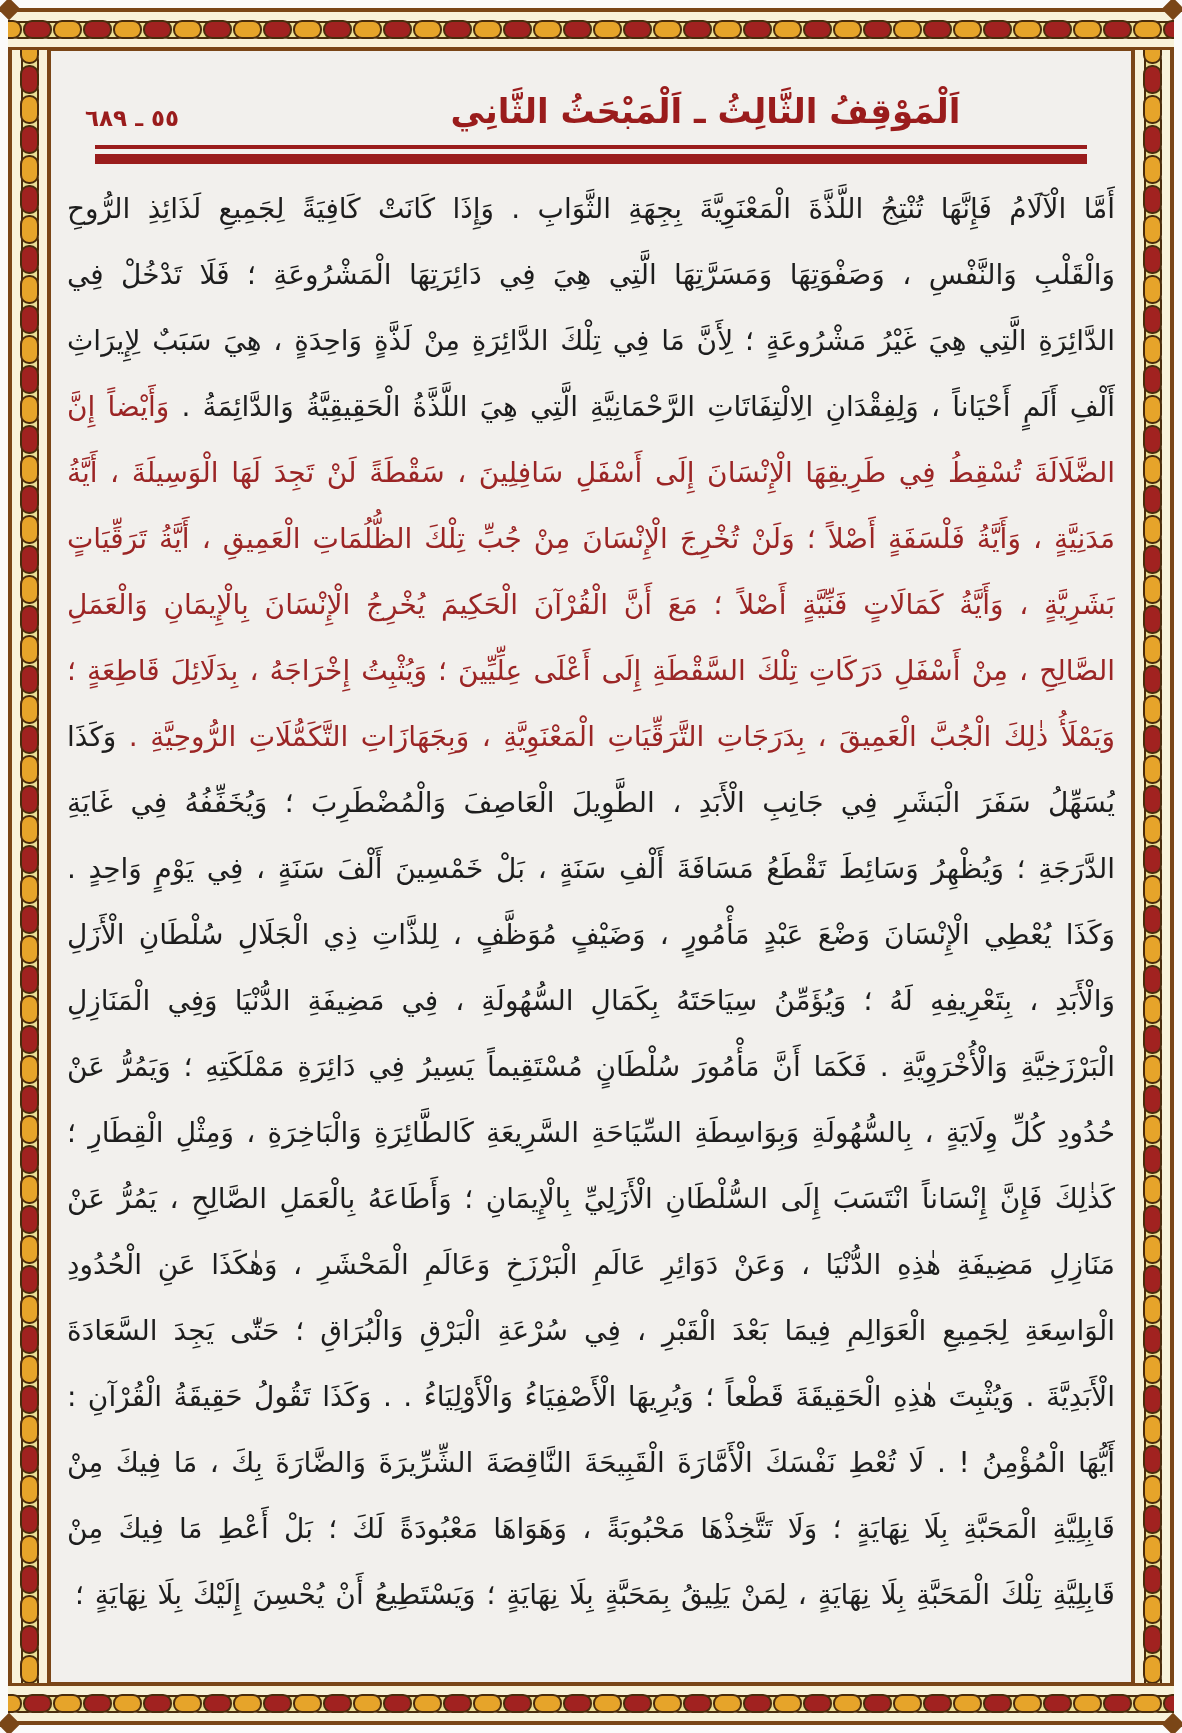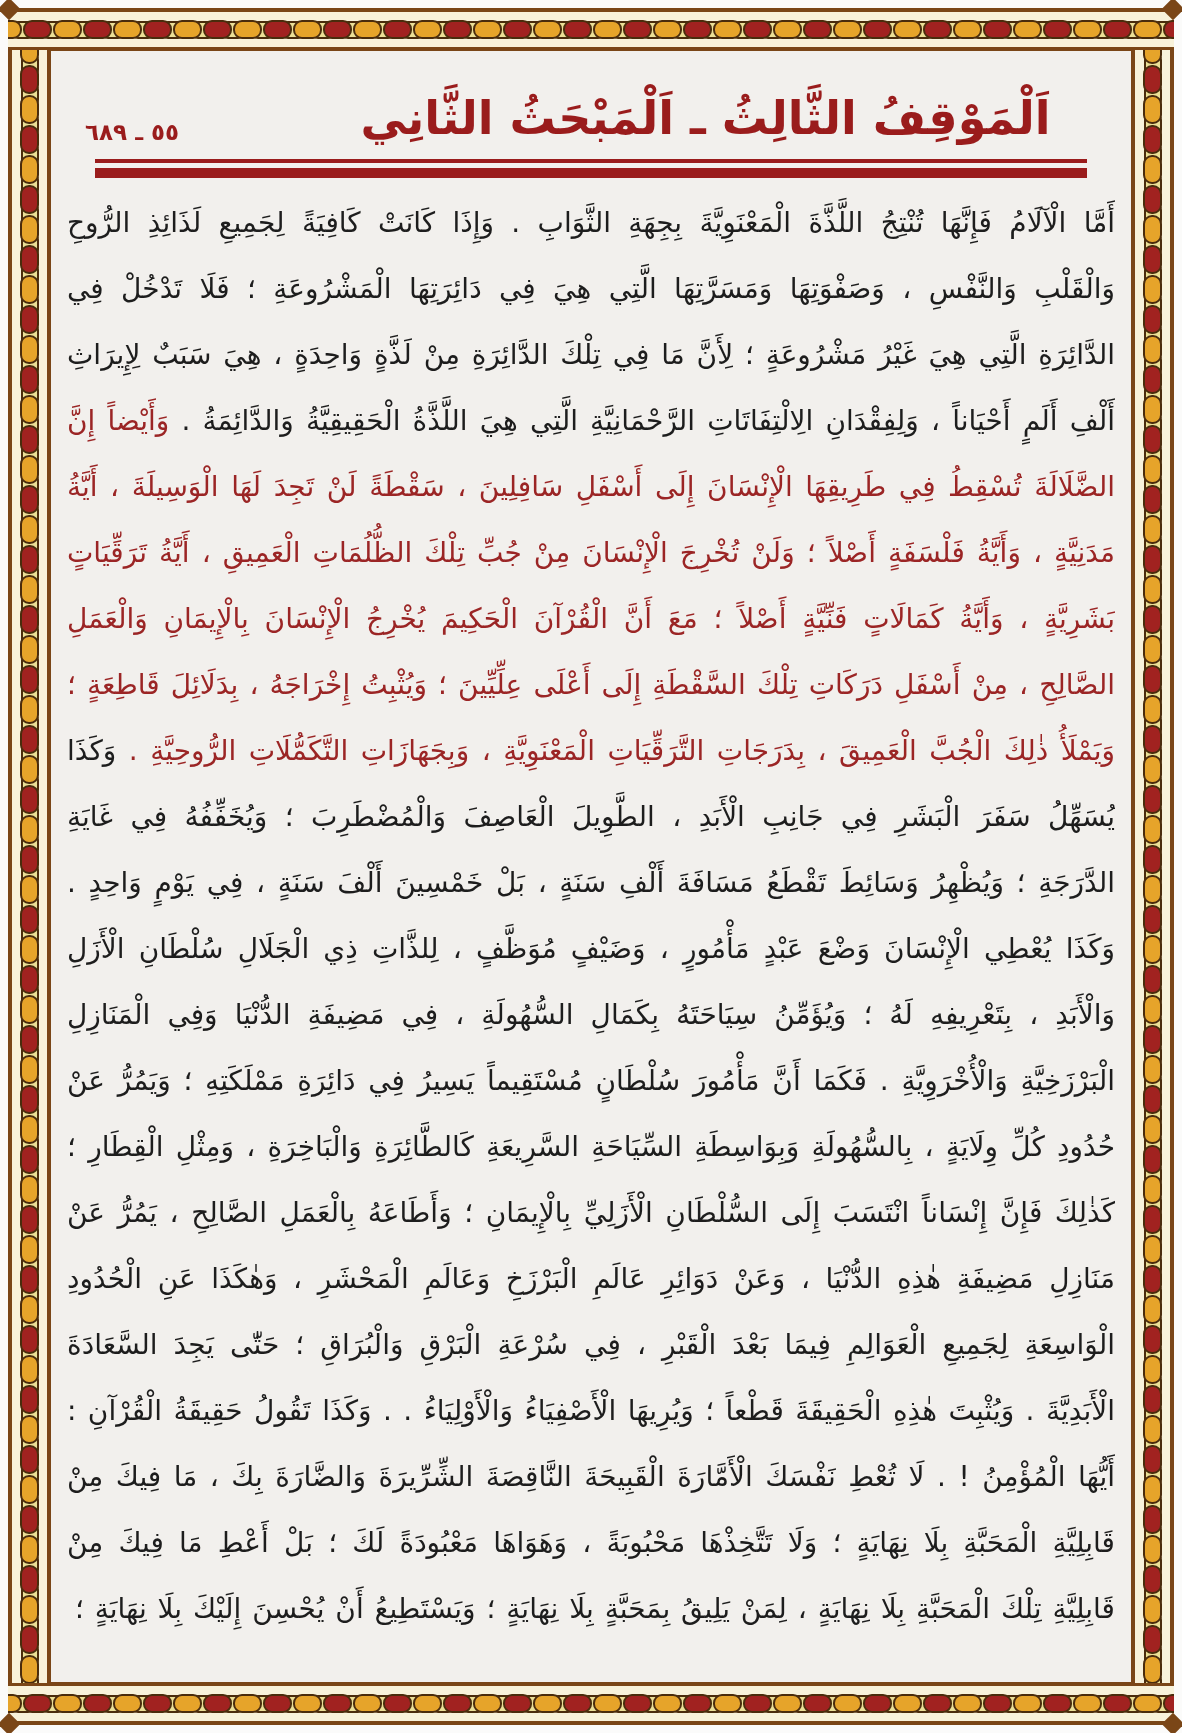--- a/index.html
+++ b/index.html
@@ -32,21 +32,21 @@
     position: absolute; left: 51px; top: 51px;
     width: 1080px; height: 1631px;
     background: #f2f0ed;
   }
   .header {
     display: flex; direction: rtl; align-items: flex-end;
     padding: 40px 20px 0 20px;
   }
   .chapter-title {
     flex: 1; text-align: center;
-    font-size: 46px; font-weight: bold; color: #9a1c1c;
+    font-size: 34px; font-weight: bold; color: #9a1c1c;
     letter-spacing: 1px;
   }
   .page-number {
     width: 215px; direction: rtl; text-align: left;
     font-size: 23px; font-weight: bold; color: #9a1c1c;
     padding-left: 14px;
   }
   .rule-thin  { height: 4px;  background: #9a1c1c; margin: 14px 44px 0 44px; }
   .rule-thick { height: 10px; background: #9a1c1c; margin: 5px 44px 0 44px; }
   .body-text {

